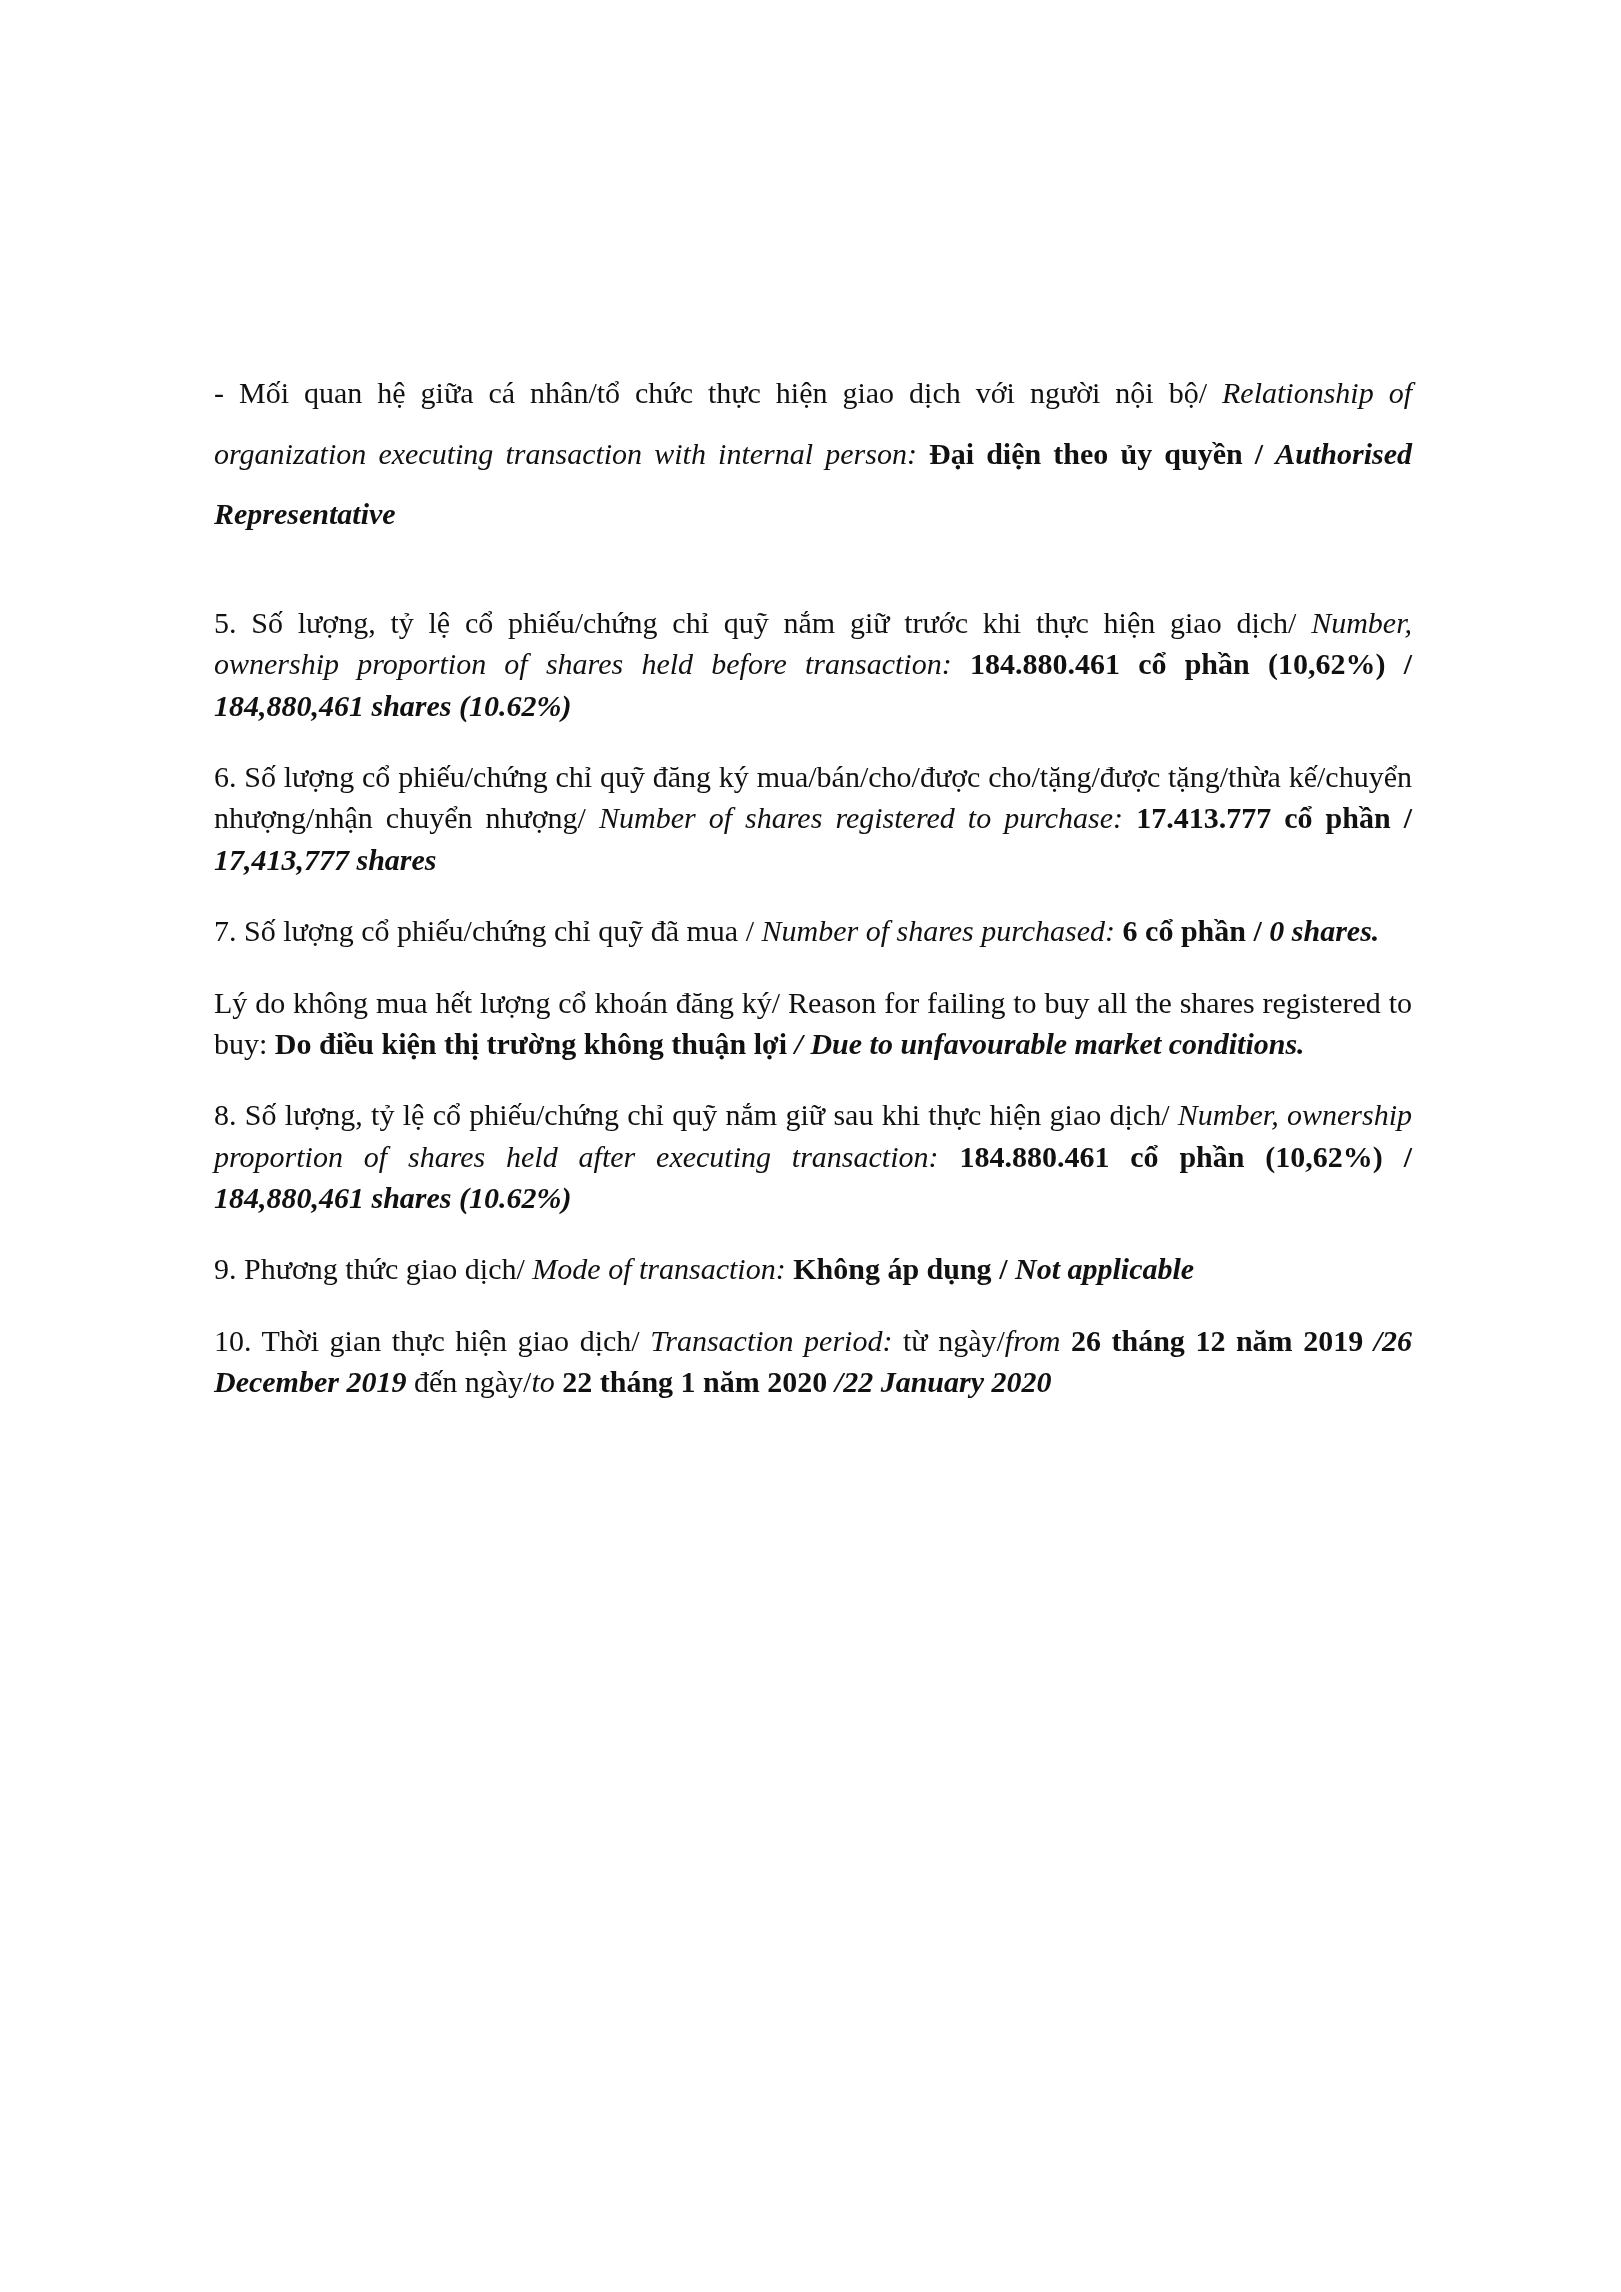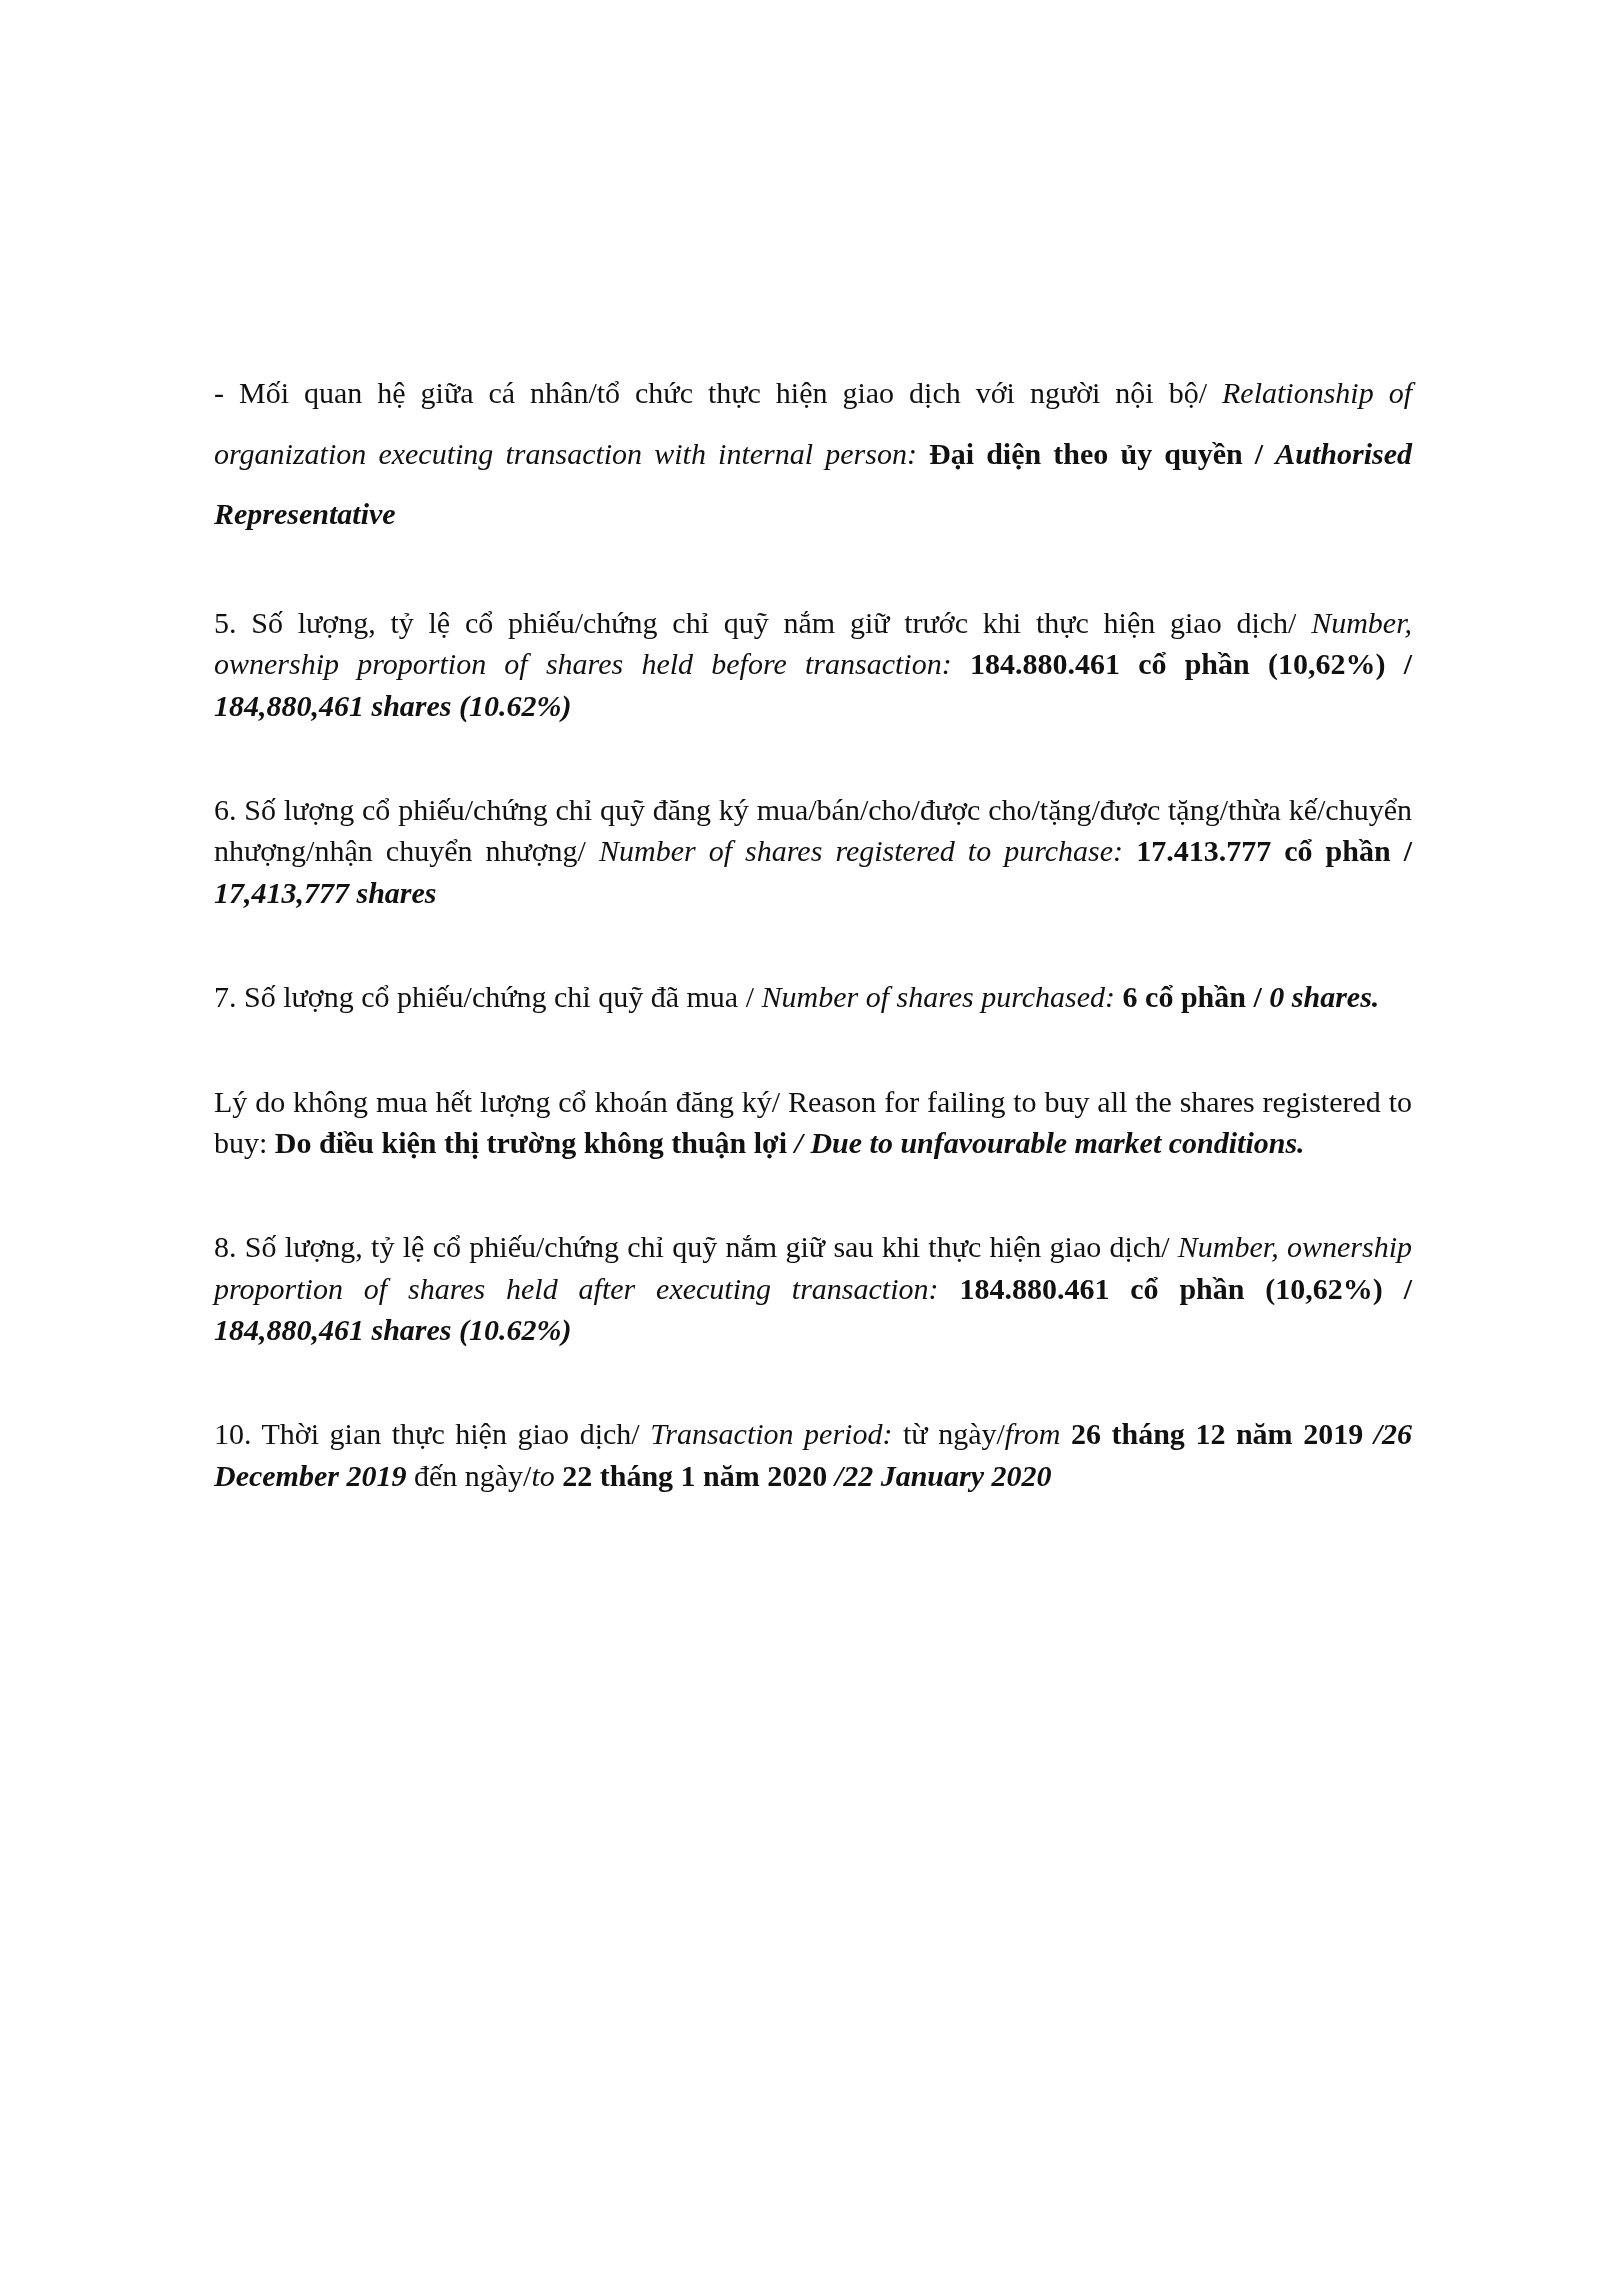--- a/index.html
+++ b/index.html
@@ -42,21 +42,21 @@
   }
   
   .tight {
     line-height: 1.38;
   }
   .single {
     line-height: 1.38;
   }
   .gap-sm { margin-top: 15.7px; }
   .gap-md { margin-top: 29px; }
-  .gap-lg { margin-top: 63px; }
+  .gap-lg { margin-top: 30px; }
   .gap-xl { margin-top: 57px; }
 
   i, .it { font-style: italic; }
   b, .bd { font-weight: bold; }
   .bi { font-weight: bold; font-style: italic; }
   .indent { display: inline-block; width: 9.8px; }
   
   .blank-fill { display: inline-block; width: 211px; }
 </style>
 </head>
@@ -113,20 +113,28 @@
 
     <p class="tight gap-lg">
       <span>8.</span>
       <span>Số lượng, tỷ lệ cổ phiếu/chứng chỉ quỹ nắm giữ sau khi thực hiện giao dịch/</span>
       <i>Number, ownership proportion of shares held after executing transaction:</i>
       <b>184.880.461 cổ phần (10,62%)</b>
       <b>/</b>
       <span class="bi">184,880,461 shares (10.62%)</span>
     </p>
 
+    <p class="tight gap-lg">
+      <span>9.</span>
+      <span>Phương thức giao dịch/</span>
+      <i>Mode of transaction:</i>
+      <b>Không áp dụng</b>
+      <b>/</b>
+      <span class="bi">Not applicable</span>
+    </p>
 
     <p class="tight gap-lg">
       <span>10.</span>
       <span>Thời gian thực hiện giao dịch/</span>
       <i>Transaction period:</i>
       <span>từ ngày/</span><i>from</i>
       <b>26 tháng 12 năm 2019</b>
       <span class="bi">/</span><span class="bi">26 December 2019</span>
       <span>đến ngày/</span><i>to</i>
       <b>22 tháng 1 năm 2020</b>

